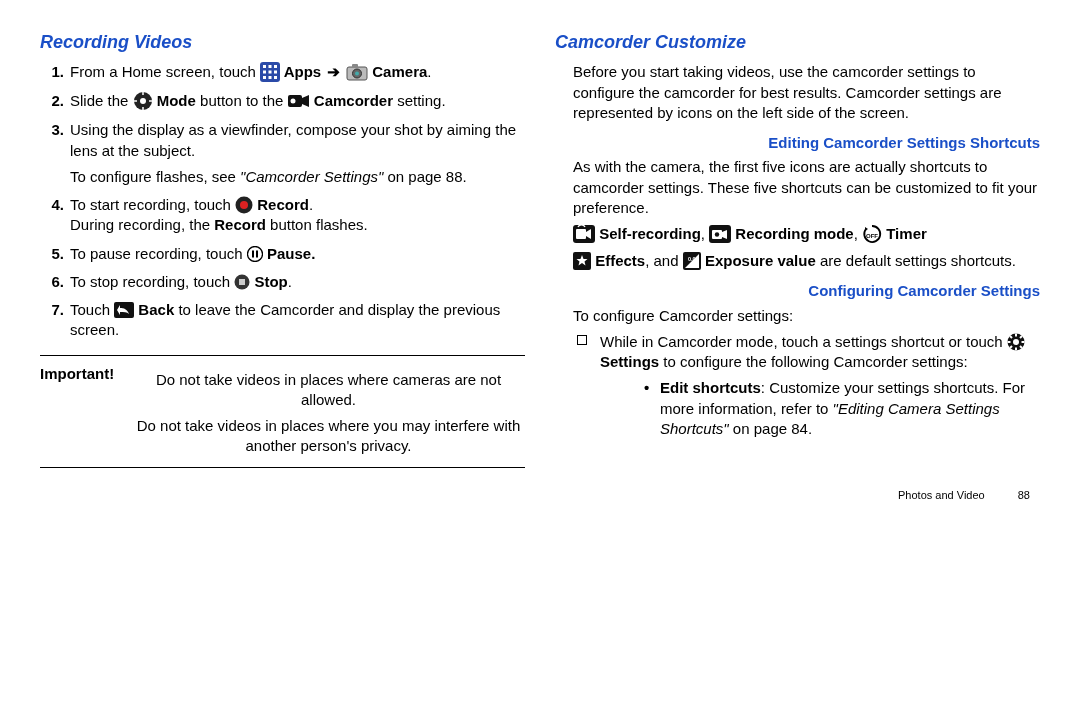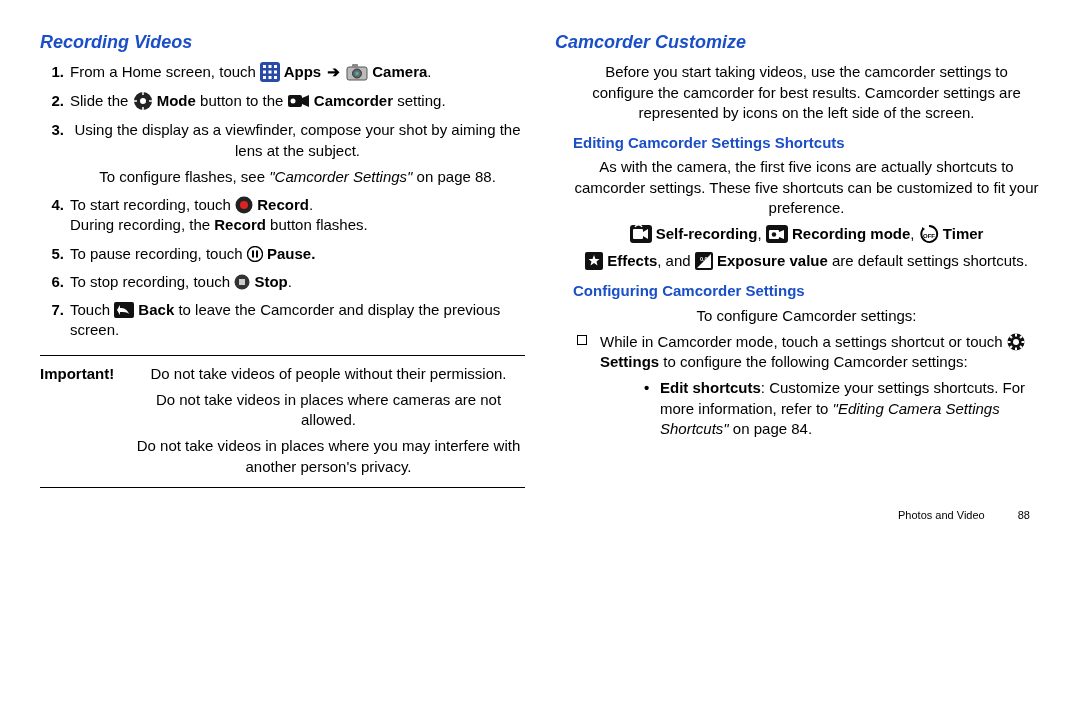--- a/index.html
+++ b/index.html
@@ -27,38 +27,39 @@
     font-style: italic;
     font-size: 18px;
     margin-bottom: 8px;
   }
   .sub-title {
     color: #1a4fc7;
     font-weight: bold;
     font-size: 15px;
     margin-top: 10px;
     margin-bottom: 4px;
+    text-align: right;
   }
   ol.steps {
     list-style: none;
     padding-left: 30px;
     margin: 0;
   }
   ol.steps > li {
     margin-bottom: 8px;
     position: relative;
   }
   ol.steps > li .num {
     position: absolute;
     left: -30px;
     font-weight: bold;
     width: 24px;
     text-align: right;
   }
-  .para { margin-bottom: 6px; text-align: center; }
+  .para { margin-bottom: 6px; }
   .indent { padding-left: 18px; }
   .important-block {
     border-top: 1.5px solid #000;
     border-bottom: 1.5px solid #000;
     margin-top: 14px;
     padding: 8px 0 10px 0;
   }
   .important-block .lead { font-weight: bold; }
   .imp-lines { padding-left: 92px; position: relative; text-align: center; }
   .imp-lines .lead { position: absolute; left: 0; }
@@ -180,21 +181,20 @@
         <span>Touch </span><span class="icon"><svg width="20" height="16">
               <rect x="0" y="0" width="20" height="16" rx="2" fill="#111"></rect>
               <path d="M14 4 C 10 4 7 5 5 10 C 7 8 10 8 14 8 L14 11 L17 6 L14 1 Z" transform="scale(-1,1) translate(-20,2)" fill="#fff"></path>
             </svg></span><span class="bold"> Back</span><span> to leave the Camcorder and display the previous screen.</span>
       </li>
     </ol>
 
     <div class="important-block">
       <div class="imp-lines">
         <span class="lead">Important!</span>
-        <span>Do not take videos of people without their permission.</span>
       </div>
       <div class="imp-lines" style="margin-top:6px">Do not take videos in places where cameras are not allowed.</div>
       <div class="imp-lines" style="margin-top:6px">Do not take videos in places where you may interfere with another person's privacy.</div>
     </div>
   </div>
 
   <div class="col">
     <div class="section-title">Camcorder Customize</div>
     <div class="para indent">Before you start taking videos, use the camcorder settings to configure the camcorder for best results. Camcorder settings are represented by icons on the left side of the screen.</div>
 

